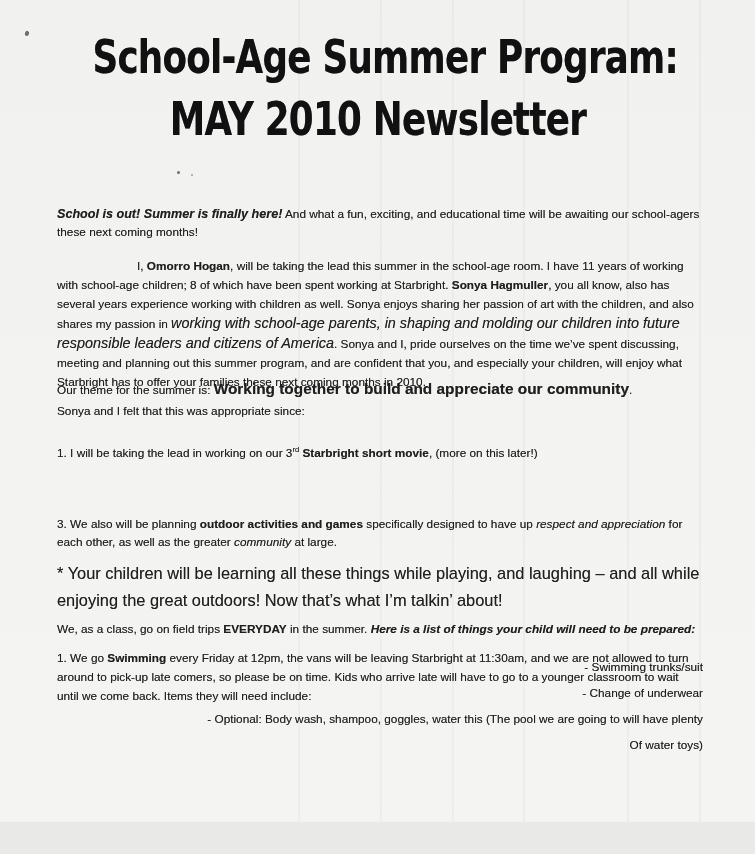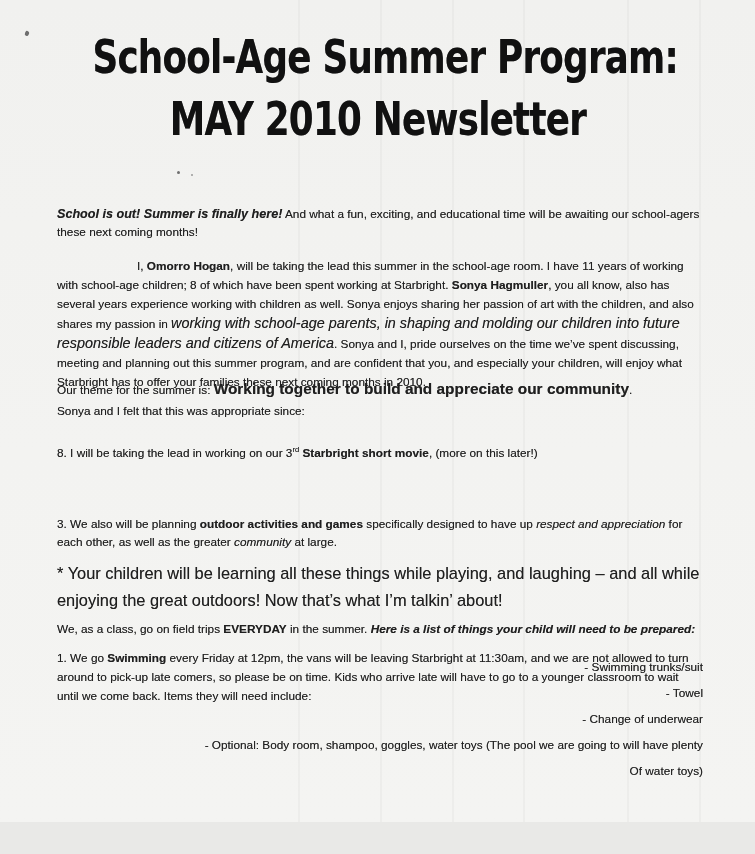--- a/index.html
+++ b/index.html
@@ -99,33 +99,32 @@
 
     <p class="blk body-txt intro"><span class="lead">School is out! Summer is finally here!</span><span> And what a fun, exciting, and educational time will be awaiting our school-agers these next coming months!</span></p>
 
     <p class="blk body-txt staff"><span>I, </span><b>Omorro Hogan</b><span>, will be taking the lead this summer in the school-age room. I have 11 years of working with school-age children; 8 of which have been spent working at Starbright. </span><b>Sonya Hagmuller</b><span>, you all know, also has several years experience working with children as well.  Sonya enjoys sharing her passion of art with the children, and also shares my passion in </span><span class="lg-italic">working with school-age parents, in shaping and molding our children into future responsible leaders and citizens of America</span><span>. Sonya and I, pride ourselves on the time we’ve spent discussing, meeting and planning out this summer program, and are confident that you, and especially your children, will enjoy what Starbright has to offer your families these next coming months in 2010.</span></p>
 
     <div class="blk body-txt theme">
       <div><span>Our theme for the summer is: </span><span class="theme-bold">Working together to build and appreciate our community</span><span>.</span></div>
       <div class="sub">Sonya and I felt that this was appropriate since:</div>
     </div>
 
-    <p class="blk body-txt r1"><span>8. I will be taking the lead in working on our 3</span><sup>rd</sup><span> </span><b>Starbright short movie</b><span>, (more on this later!)</span></p>
+    <p class="blk body-txt r1"><span>1. I will be taking the lead in working on our 3</span><sup>rd</sup><span> </span><b>Starbright short movie</b><span>, (more on this later!)</span></p>
 
 
     <p class="blk body-txt r3"><span>3. We also will be planning </span><b>outdoor activities and games</b><span> specifically designed to have up </span><i>respect and appreciation</i><span> for each other, as well as the greater </span><i>community</i><span> at large.</span></p>
 
     <p class="blk highlight">* Your children will be learning all these things while playing, and laughing – and all while enjoying the great outdoors!  Now that’s what I’m talkin’ about!</p>
 
     <p class="blk body-txt fieldtrips"><span>We, as a class, go on field trips </span><b>EVERYDAY</b><span> in the summer.  </span><span class="bi">Here is a list of things your child will need to be prepared:</span></p>
 
     <p class="blk body-txt swim"><span>1. We go </span><b>Swimming</b><span> every Friday at 12pm, the vans will be leaving Starbright at 11:30am, and we are not allowed to turn around to pick-up late comers, so please be on time.  Kids who arrive late will have to go to a younger classroom to wait until we come back. Items they will need include:</span></p>
 
     <div class="blk body-txt checklist">
       <div class="check-item">- Swimming trunks/suit</div>
-      <div class="check-item">- Towel</div>
       <div class="check-item">- Change of underwear</div>
-      <div class="check-item">- Optional: Body room, shampoo, goggles, water toys (The pool we are going to will have plenty</div>
+      <div class="check-item">- Optional: Body wash, shampoo, goggles, water this (The pool we are going to will have plenty</div>
       <div class="check-item cont">Of water toys)</div>
     </div>
 
   </div>
 </div>
 
 </body></html>

